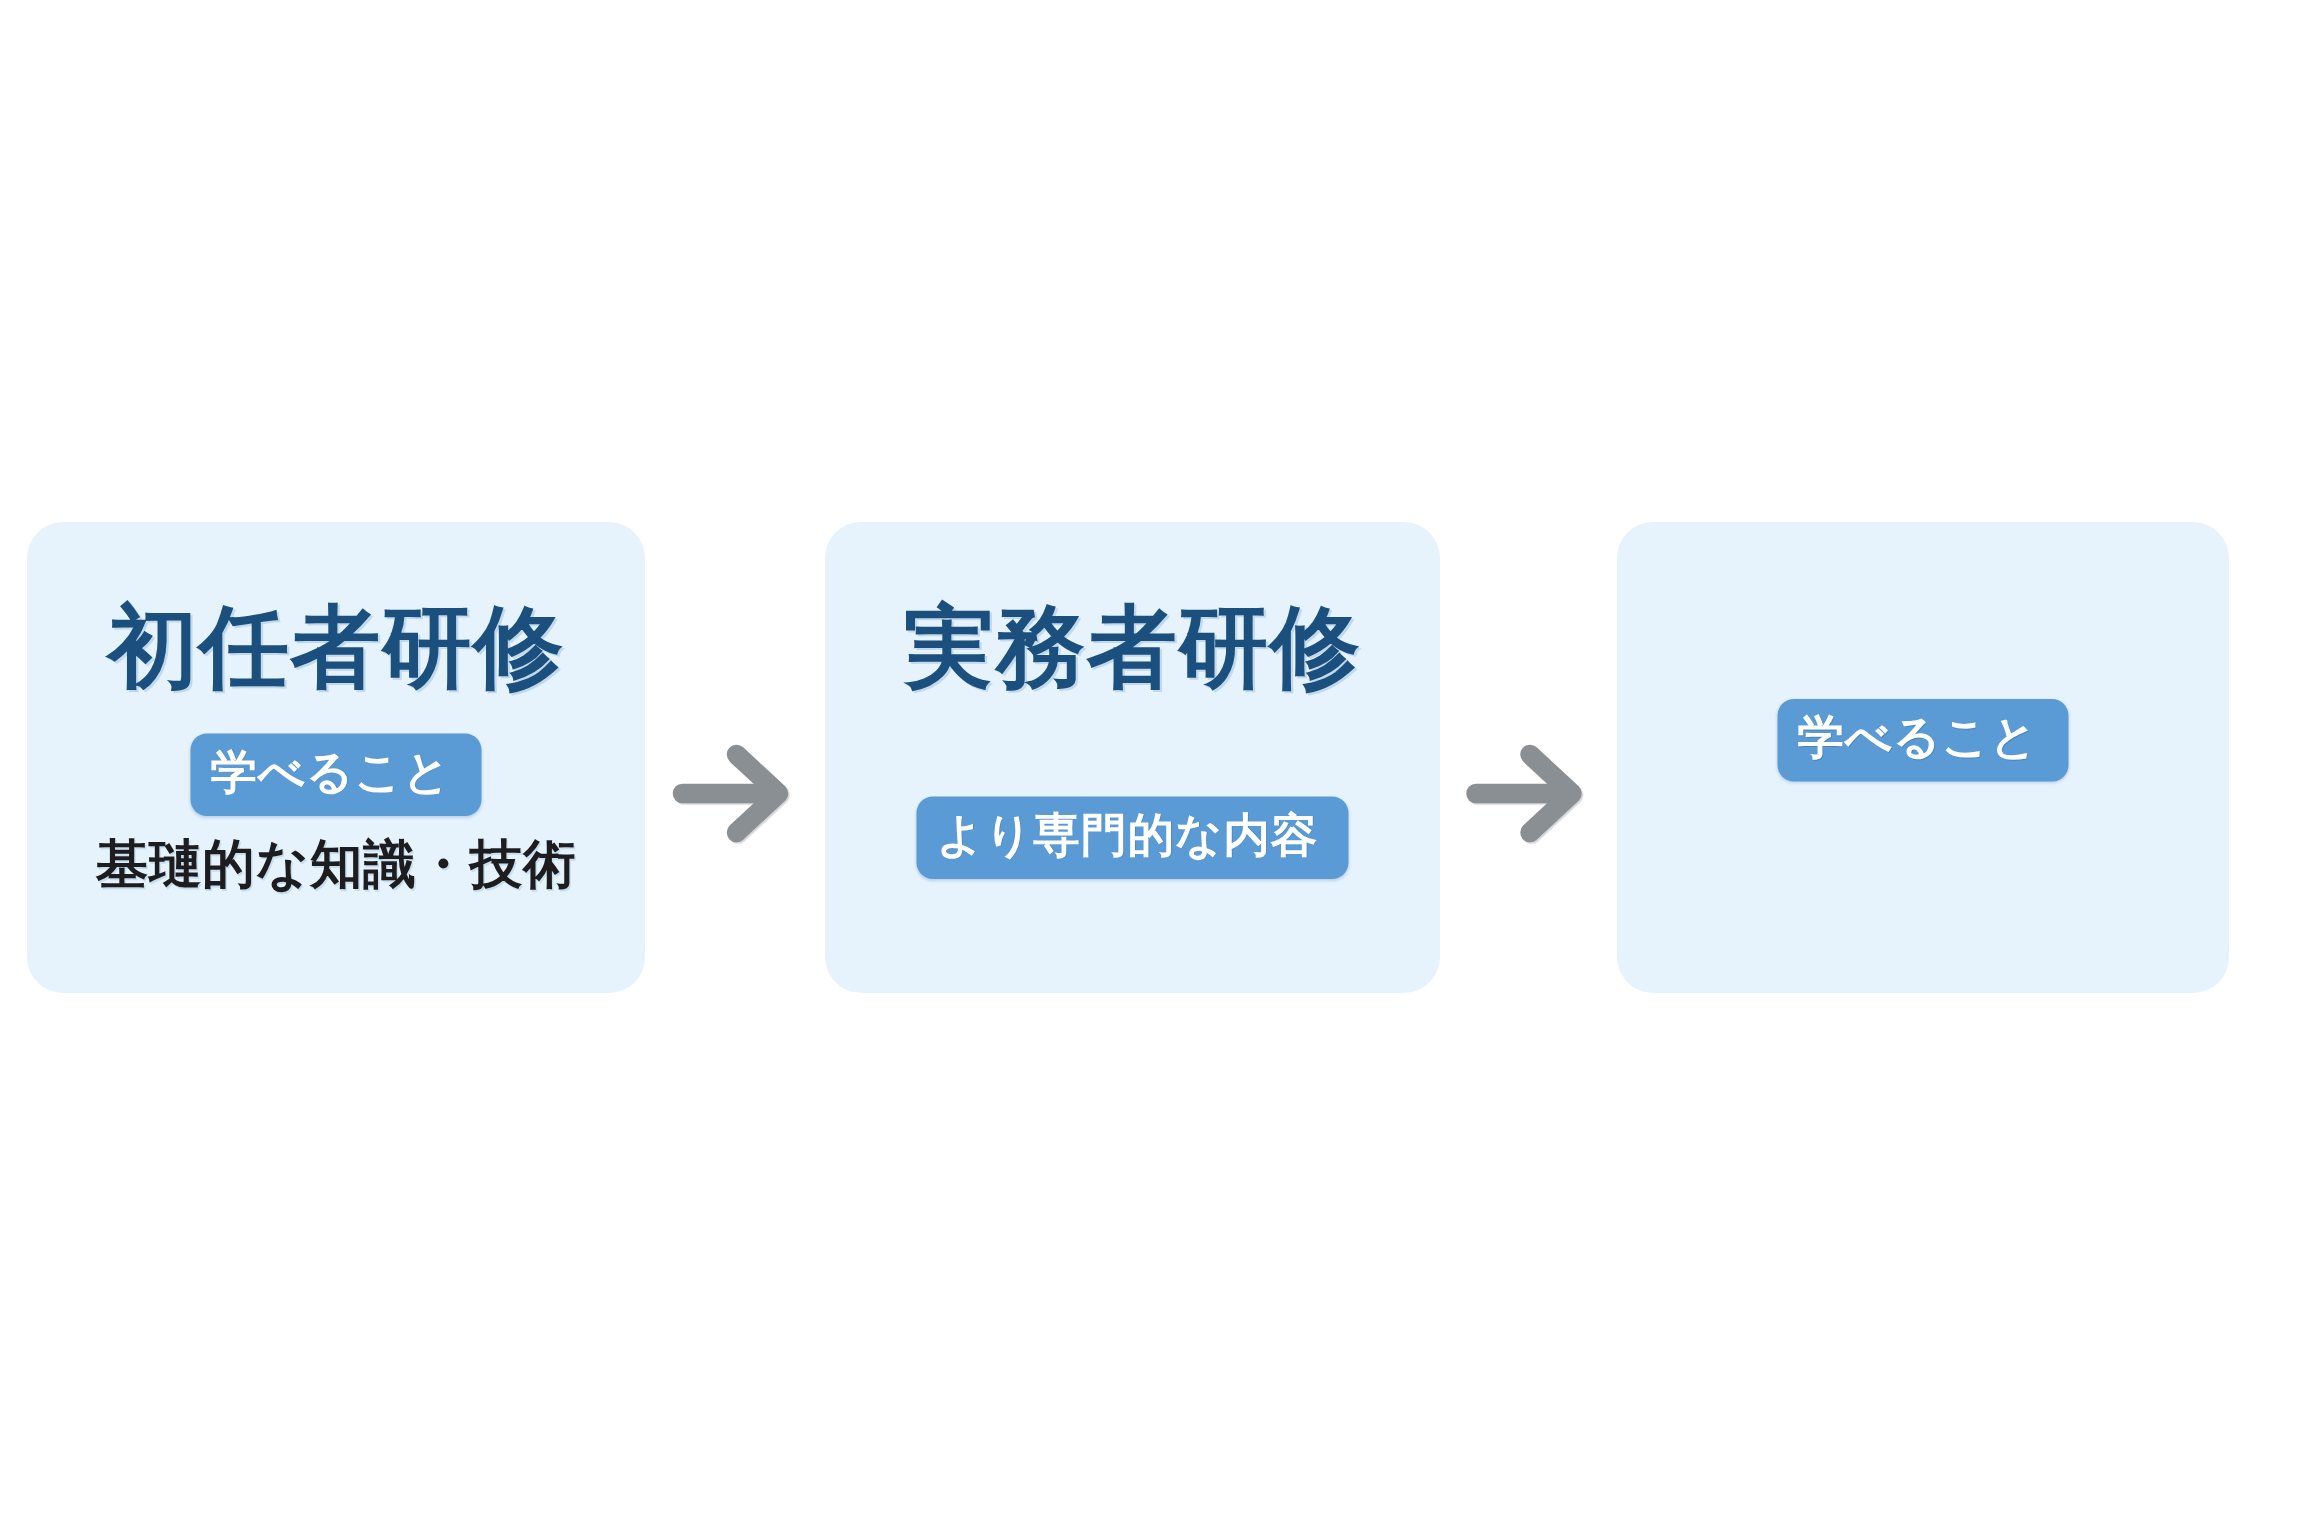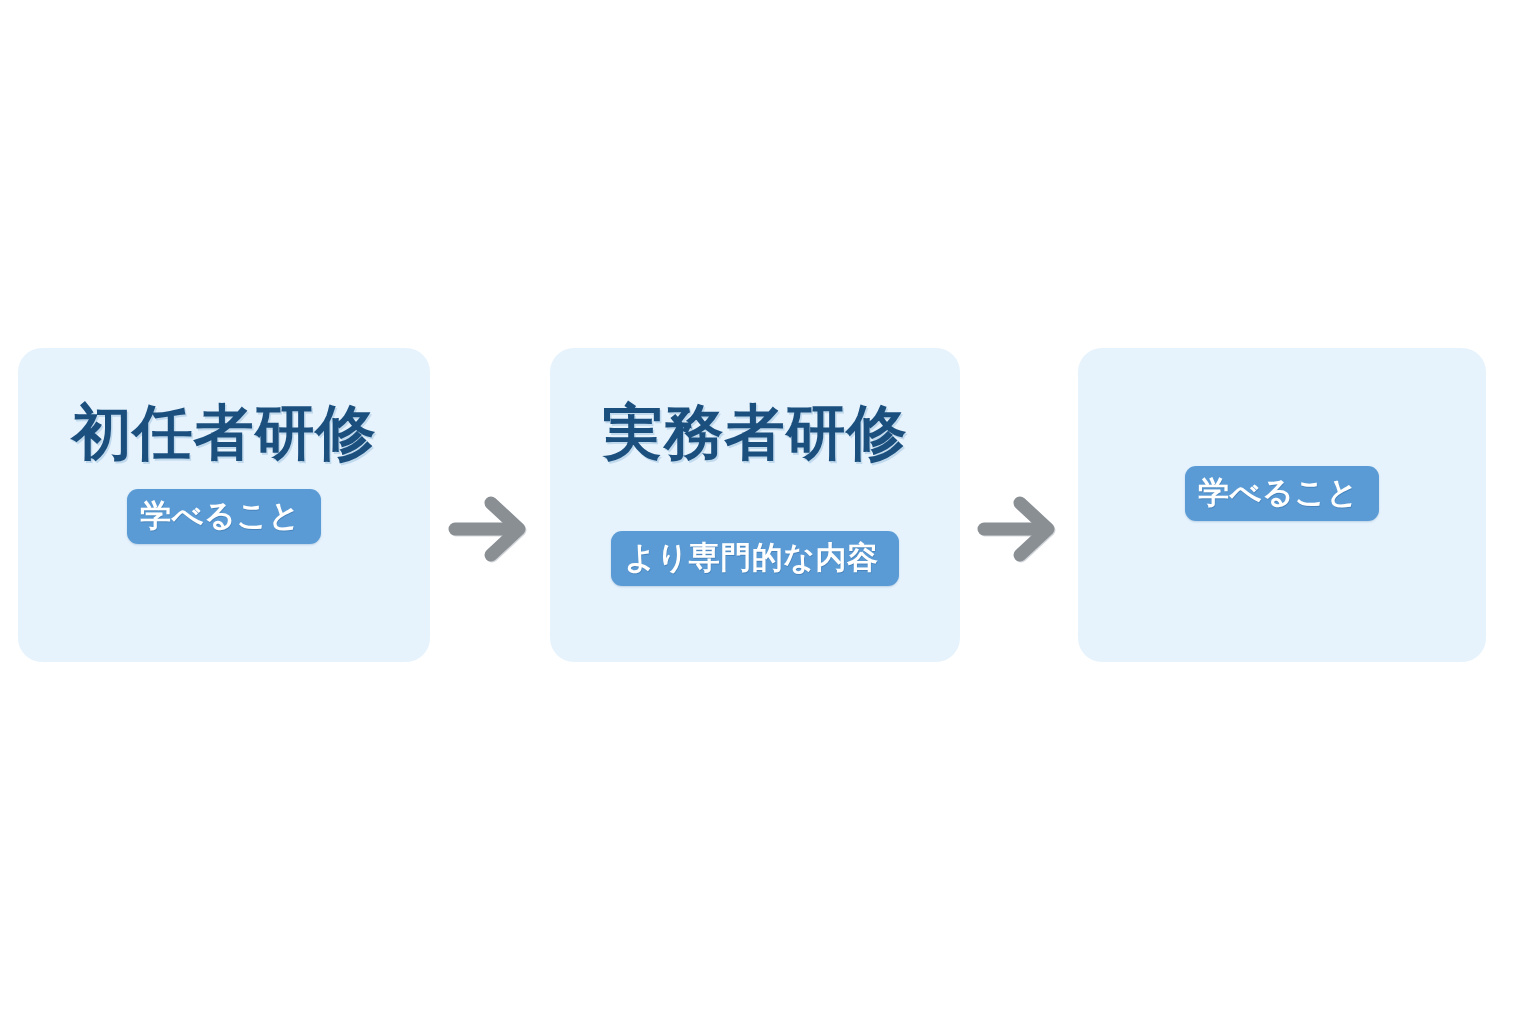--- a/index.html
+++ b/index.html
@@ -131,20 +131,21 @@
 </head>
 <body>
 
 <div class="stage">
 
   <div class="flow">
 
     <div class="card card-1">
       <div class="card-title">初任者研修</div>
       <div class="badge">学べること</div>
+      <div class="card-sub">基璉的な知識・技術</div>
     </div>
 
     <div class="arrow-slot slot-1">
       <svg class="arrow-svg" width="86" height="86" viewBox="0 0 86 86">
         <path d="M8 43 H70"></path>
         <path d="M44 17 L72 43 L44 69"></path>
       </svg>
     </div>
 
     <div class="card card-2">

